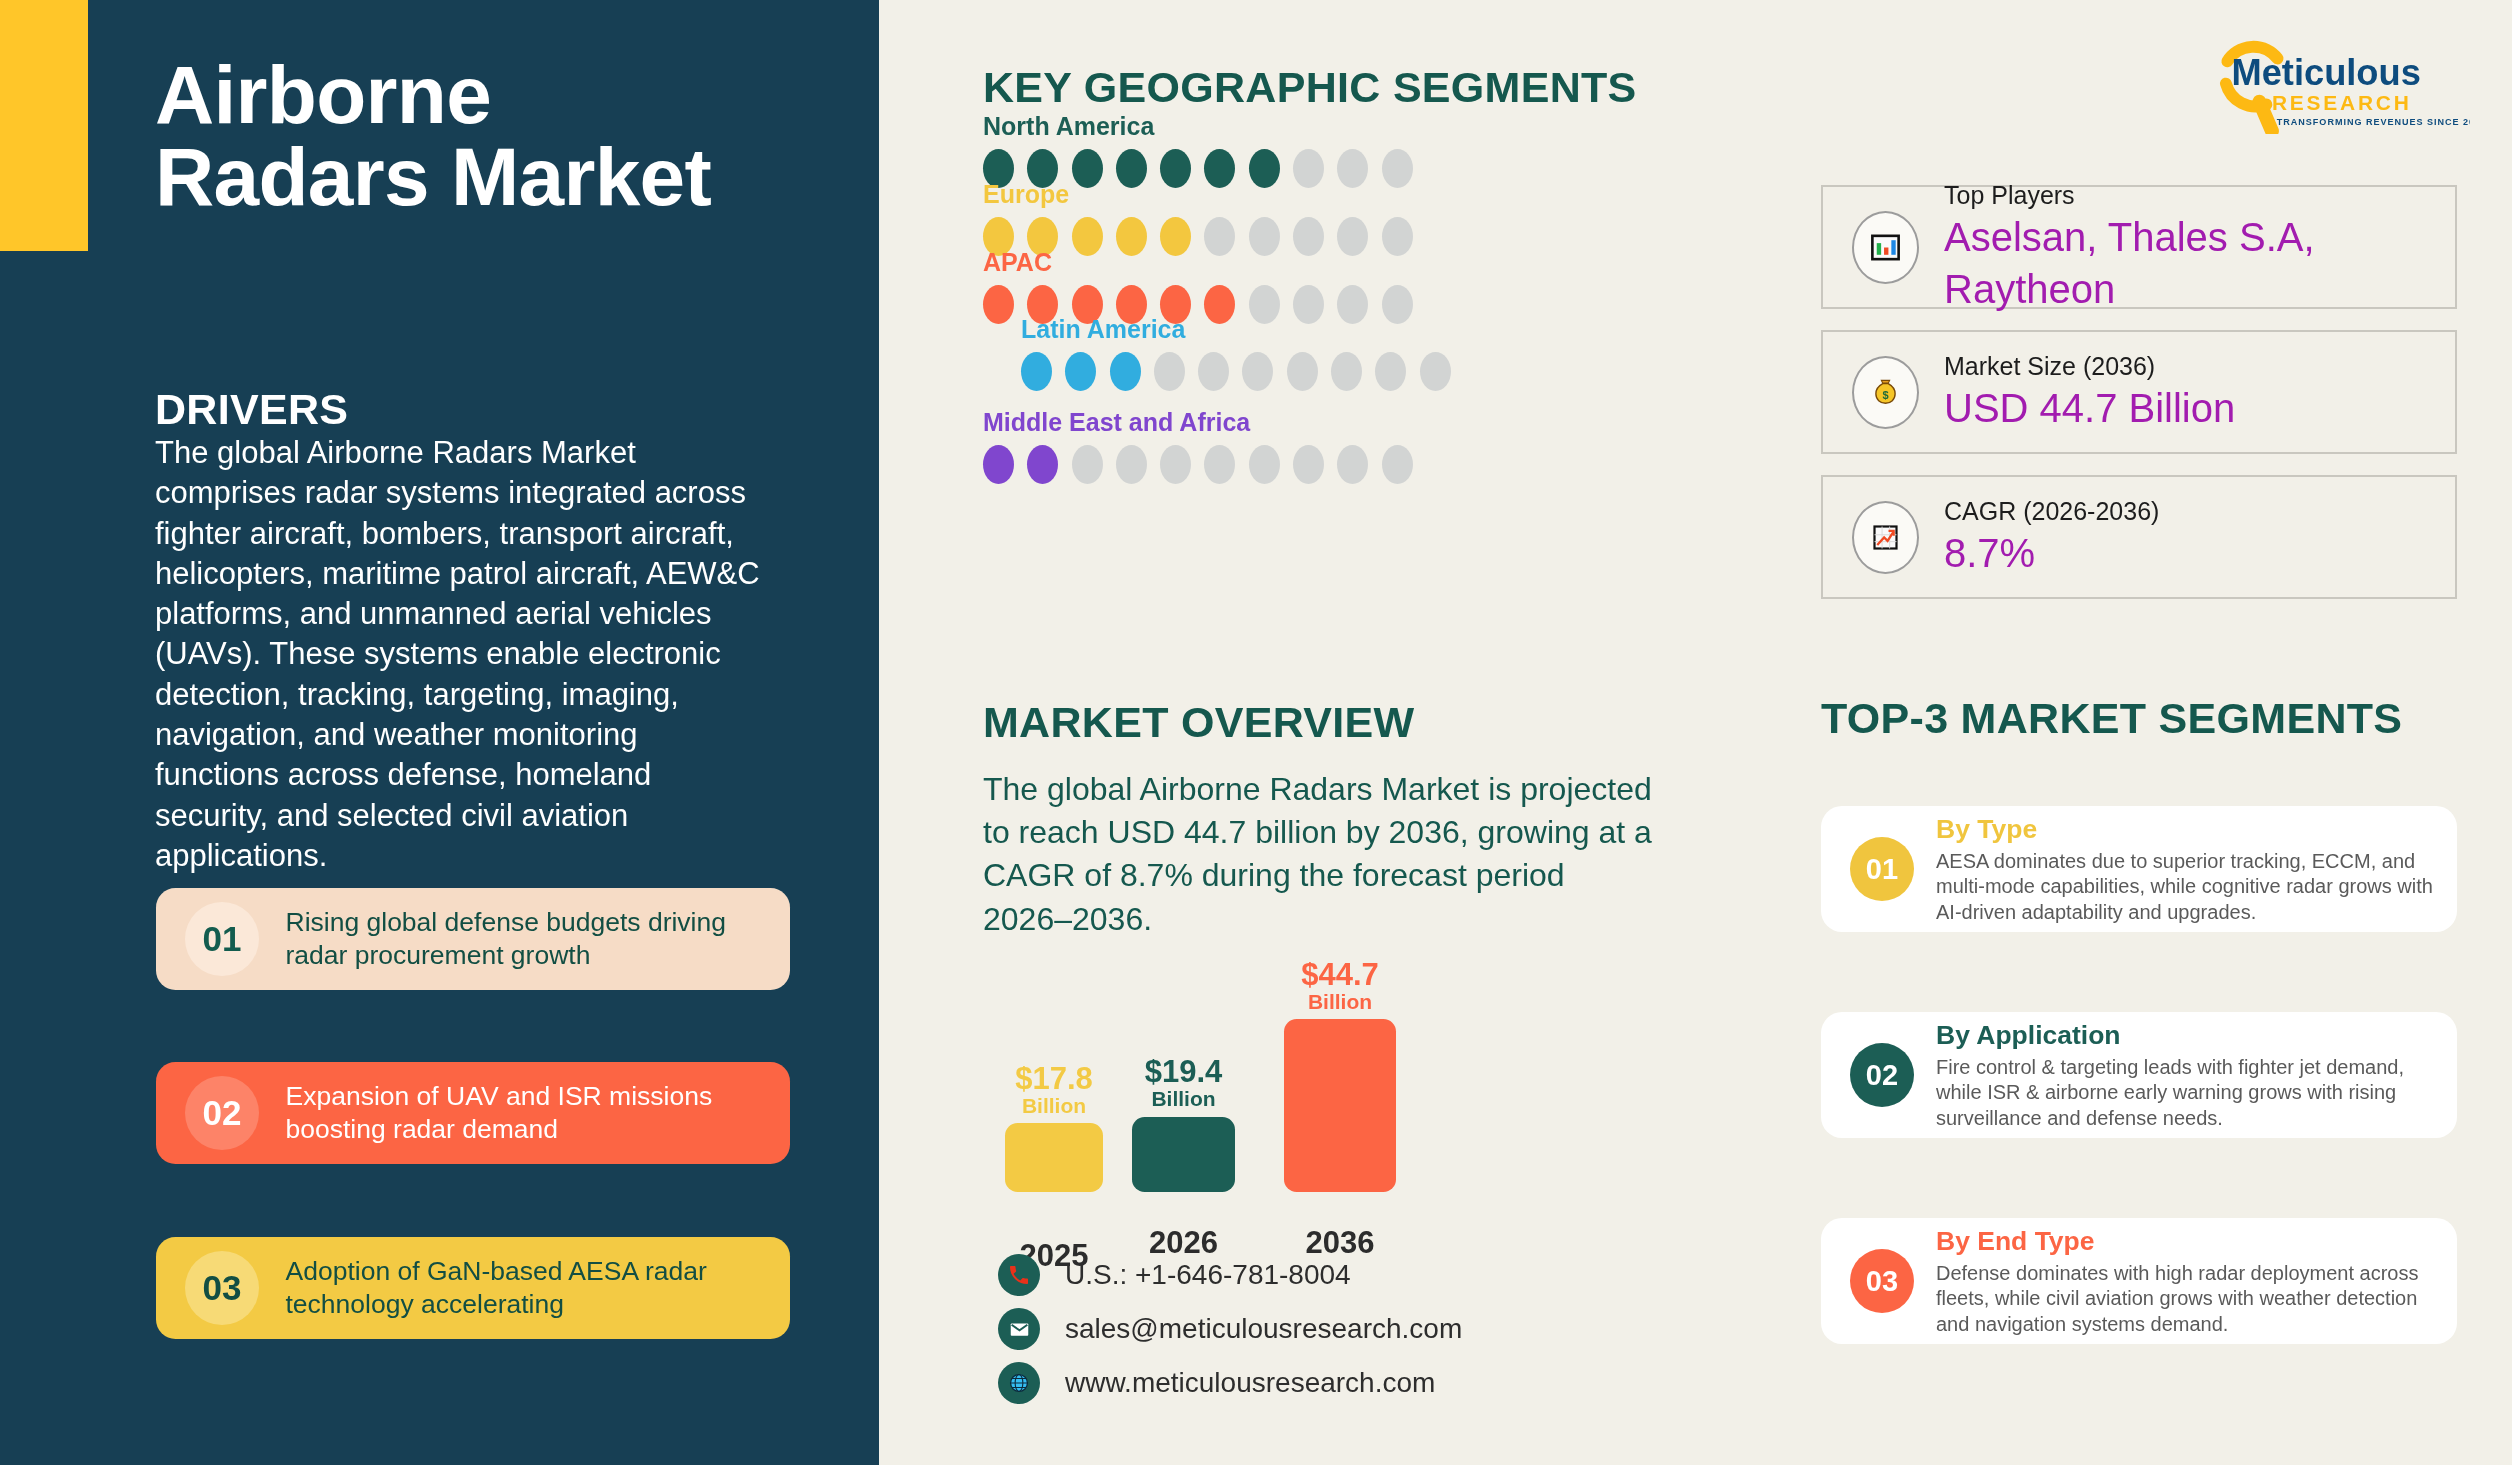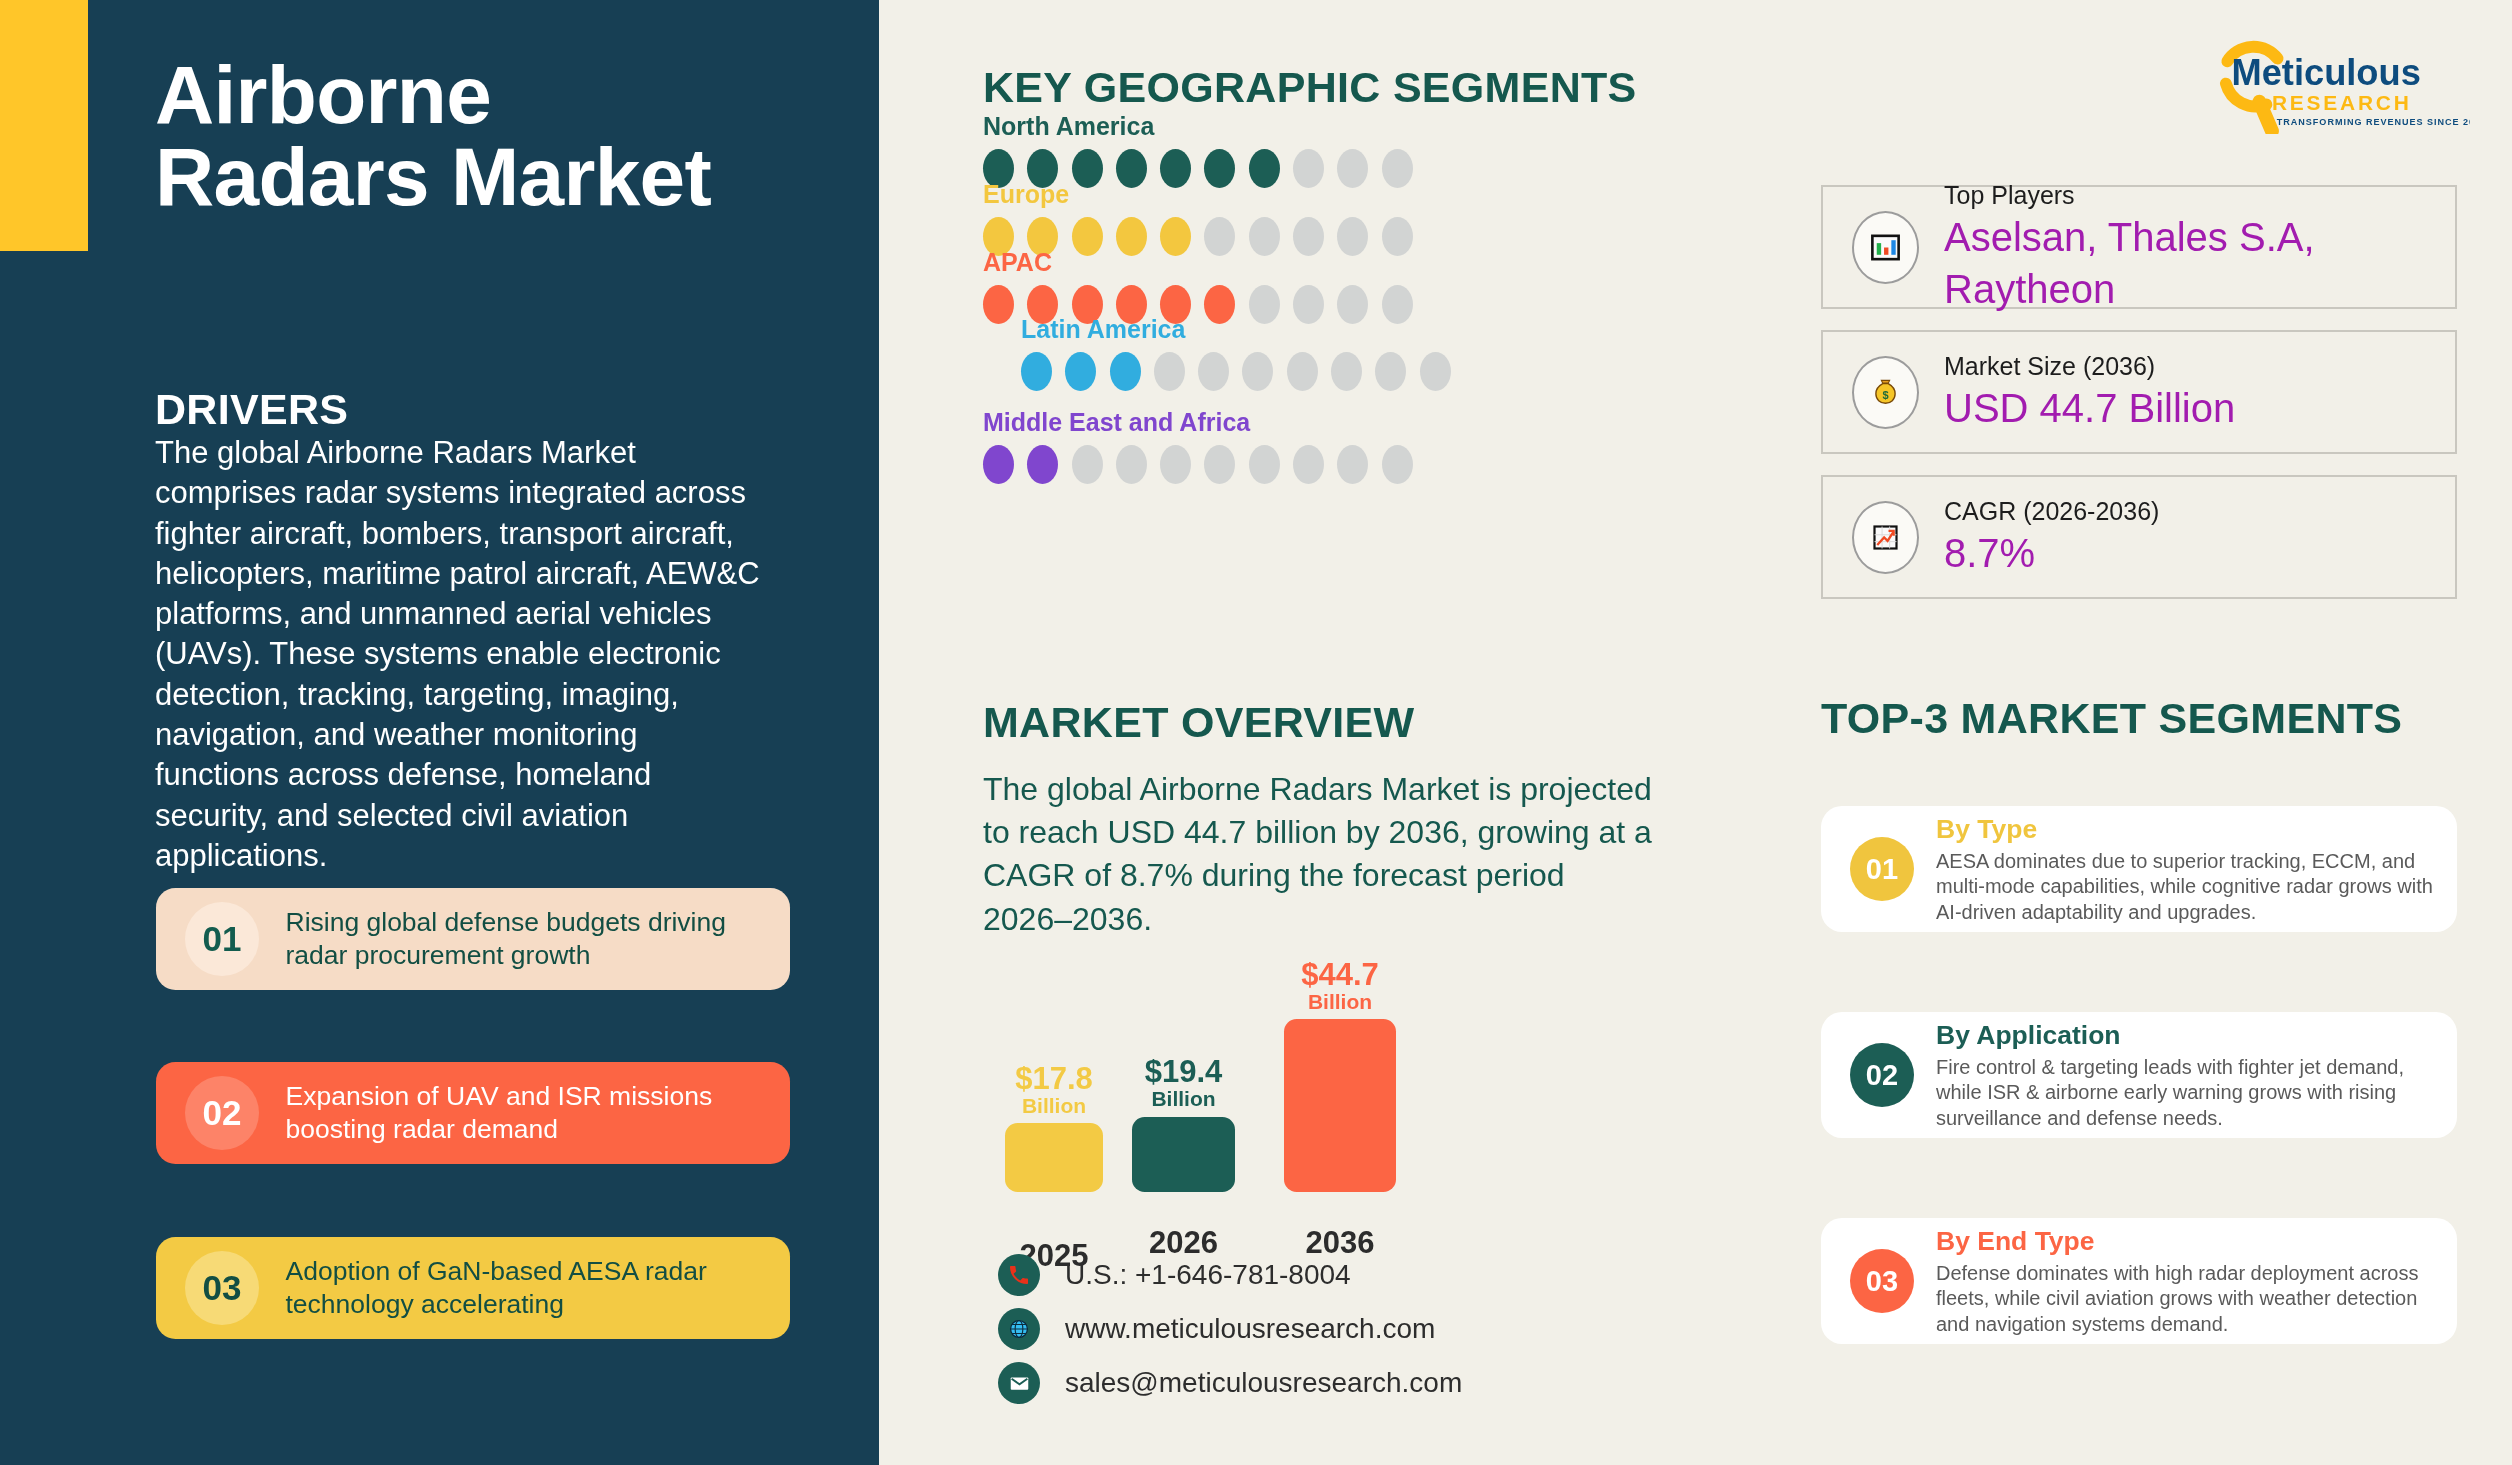--- a/index.html
+++ b/index.html
@@ -269,36 +269,36 @@
   <div class="c-row">
     <div class="c-ico">
       <svg width="24" height="24" viewBox="0 0 24 24">
           <path fill="#E8311A" d="M6.6 10.8c1.4 2.8 3.8 5.1 6.6 6.6l2.2-2.2c.3-.3.7-.4 1-.2 1.2.4 2.4.6 3.6.6.6 0 1 .4 1 1V20c0 .6-.4 1-1 1C10.6 21 3 13.4 3 4c0-.6.4-1 1-1h3.5c.6 0 1 .4 1 1 0 1.3.2 2.5.6 3.6.1.4 0 .8-.2 1.1l-2.3 2.1z"></path>
         </svg>
     </div>
     <div class="c-txt">U.S.: +1-646-781-8004</div>
   </div>
   <div class="c-row">
     <div class="c-ico">
+      <svg width="21" height="21" viewBox="0 0 24 24">
+          <rect x="2" y="5" width="20" height="14" rx="1" fill="#FFFFFF"></rect>
+          <path d="M3 6.5l9 6.5 9-6.5" stroke="#1C5E55" stroke-width="2.2" fill="none"></path>
+        </svg>
+    </div>
+    <div class="c-txt">sales@meticulousresearch.com</div>
+  </div>
+  <div class="c-row">
+    <div class="c-ico">
       <svg width="22" height="22" viewBox="0 0 24 24">
           <circle cx="12" cy="12" r="9.2" fill="#35BDF2" stroke="#0C2B3C" stroke-width="1.4"></circle>
           <ellipse cx="12" cy="12" rx="4.2" ry="9.2" fill="none" stroke="#0C2B3C" stroke-width="1.2"></ellipse>
           <path d="M3 12h18M4.5 7.2h15M4.5 16.8h15" stroke="#0C2B3C" stroke-width="1.1"></path>
         </svg>
     </div>
     <div class="c-txt">www.meticulousresearch.com</div>
-  </div>
-  <div class="c-row">
-    <div class="c-ico">
-      <svg width="21" height="21" viewBox="0 0 24 24">
-          <rect x="2" y="5" width="20" height="14" rx="1" fill="#FFFFFF"></rect>
-          <path d="M3 6.5l9 6.5 9-6.5" stroke="#1C5E55" stroke-width="2.2" fill="none"></path>
-        </svg>
-    </div>
-    <div class="c-txt">sales@meticulousresearch.com</div>
   </div>
 </div>
 
 <div class="stat-card" id="sc1">
   <div class="stat-ico">
     <svg width="35" height="35" viewBox="0 0 24 24">
       <rect x="3" y="4" width="18" height="16" fill="#FAFAFA" stroke="#111" stroke-width="1.8"></rect>
       <rect x="6" y="9" width="3" height="8" fill="#22B14C"></rect>
       <rect x="11" y="12" width="3" height="5" fill="#F04A23"></rect>
       <rect x="16" y="7" width="3" height="10" fill="#1E88E5"></rect>

